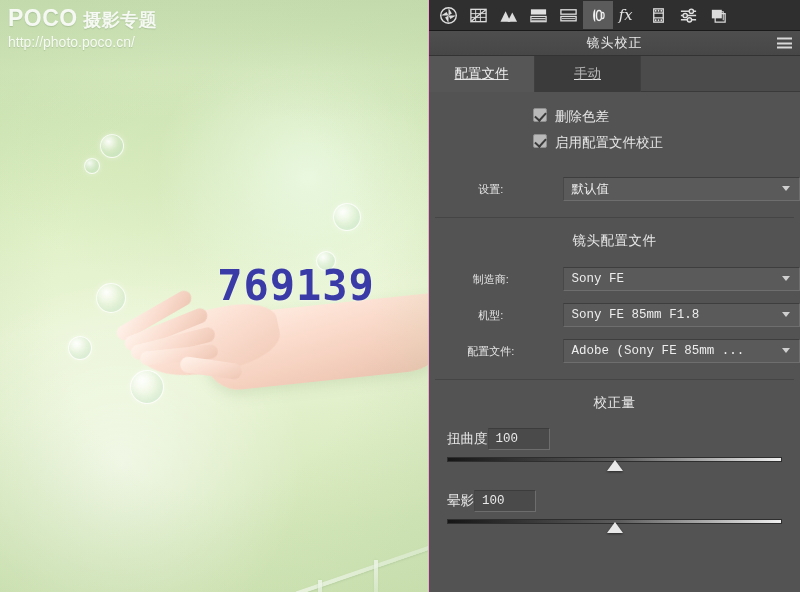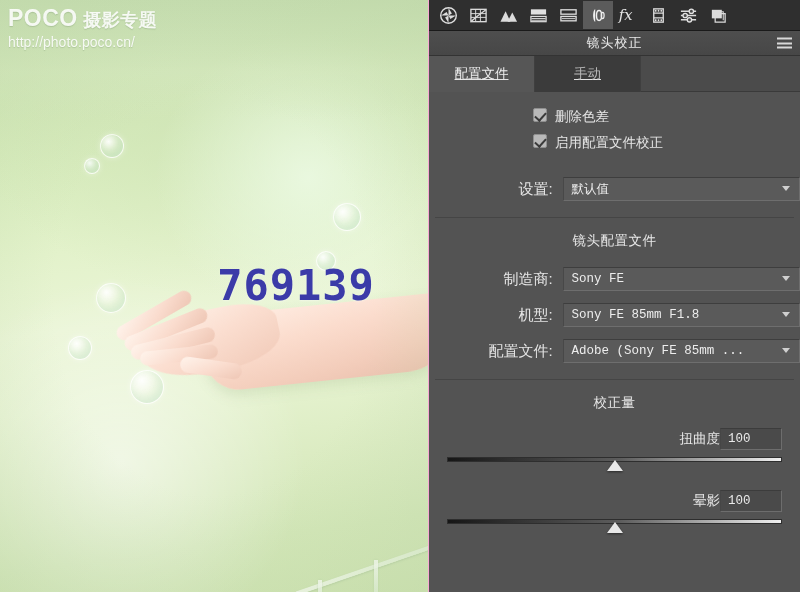--- a/index.html
+++ b/index.html
@@ -192,22 +192,22 @@
   .cb::after {
     content: ""; position: absolute; left: 3px; top: 1px;
     width: 5px; height: 9px;
     border: solid #3a3a3a; border-width: 0 2px 2px 0;
     transform: rotate(42deg);
   }
   .check-label { font-size: 13.5px; color: #e6e6e6; }
 
   .field-row { display: flex; align-items: center; height: 30px; margin-top: 6px; }
   .field-label {
-    width: 140px; text-align: right; padding-right: 10px;
-    font-size: 15px; color: #e4e4e4;
+    width: 140px; text-align: center; padding-right: 10px;
+    font-size: 11px; color: #e4e4e4;
   }
   .select {
     position: relative;
     width: 248px; height: 24px;
     background: #5a5a5a;
     border: 1px solid #6e6e6e;
     border-top-color: #3e3e3e;
     border-left-color: #484848;
     display: flex; align-items: center;
     padding: 0 22px 0 8px;
@@ -233,21 +233,21 @@
     border-bottom: 1px solid #454545;
   }
   .sep-wrap { padding: 13px 0 12px 0; }
 
   .section-title {
     text-align: center; font-size: 13.5px; color: #e8e8e8;
     padding: 2px 0 8px 0; letter-spacing: 0.5px;
   }
 
   .slider-block { padding: 6px 18px 0 18px; }
-  .slider-head { display: flex; align-items: center; justify-content: flex-end; height: 26px; }
+  .slider-head { display: flex; align-items: center; justify-content: flex-start; height: 26px; }
   .slider-name { font-size: 13.5px; color: #e6e6e6; }
   .valbox {
     width: 62px; height: 22px;
     background: #4a4a4a;
     border: 1px solid #6d6d6d;
     border-top-color: #3c3c3c;
     border-left-color: #464646;
     display: flex; align-items: center;
     padding-left: 7px;
     font-family: "Liberation Mono", monospace;

